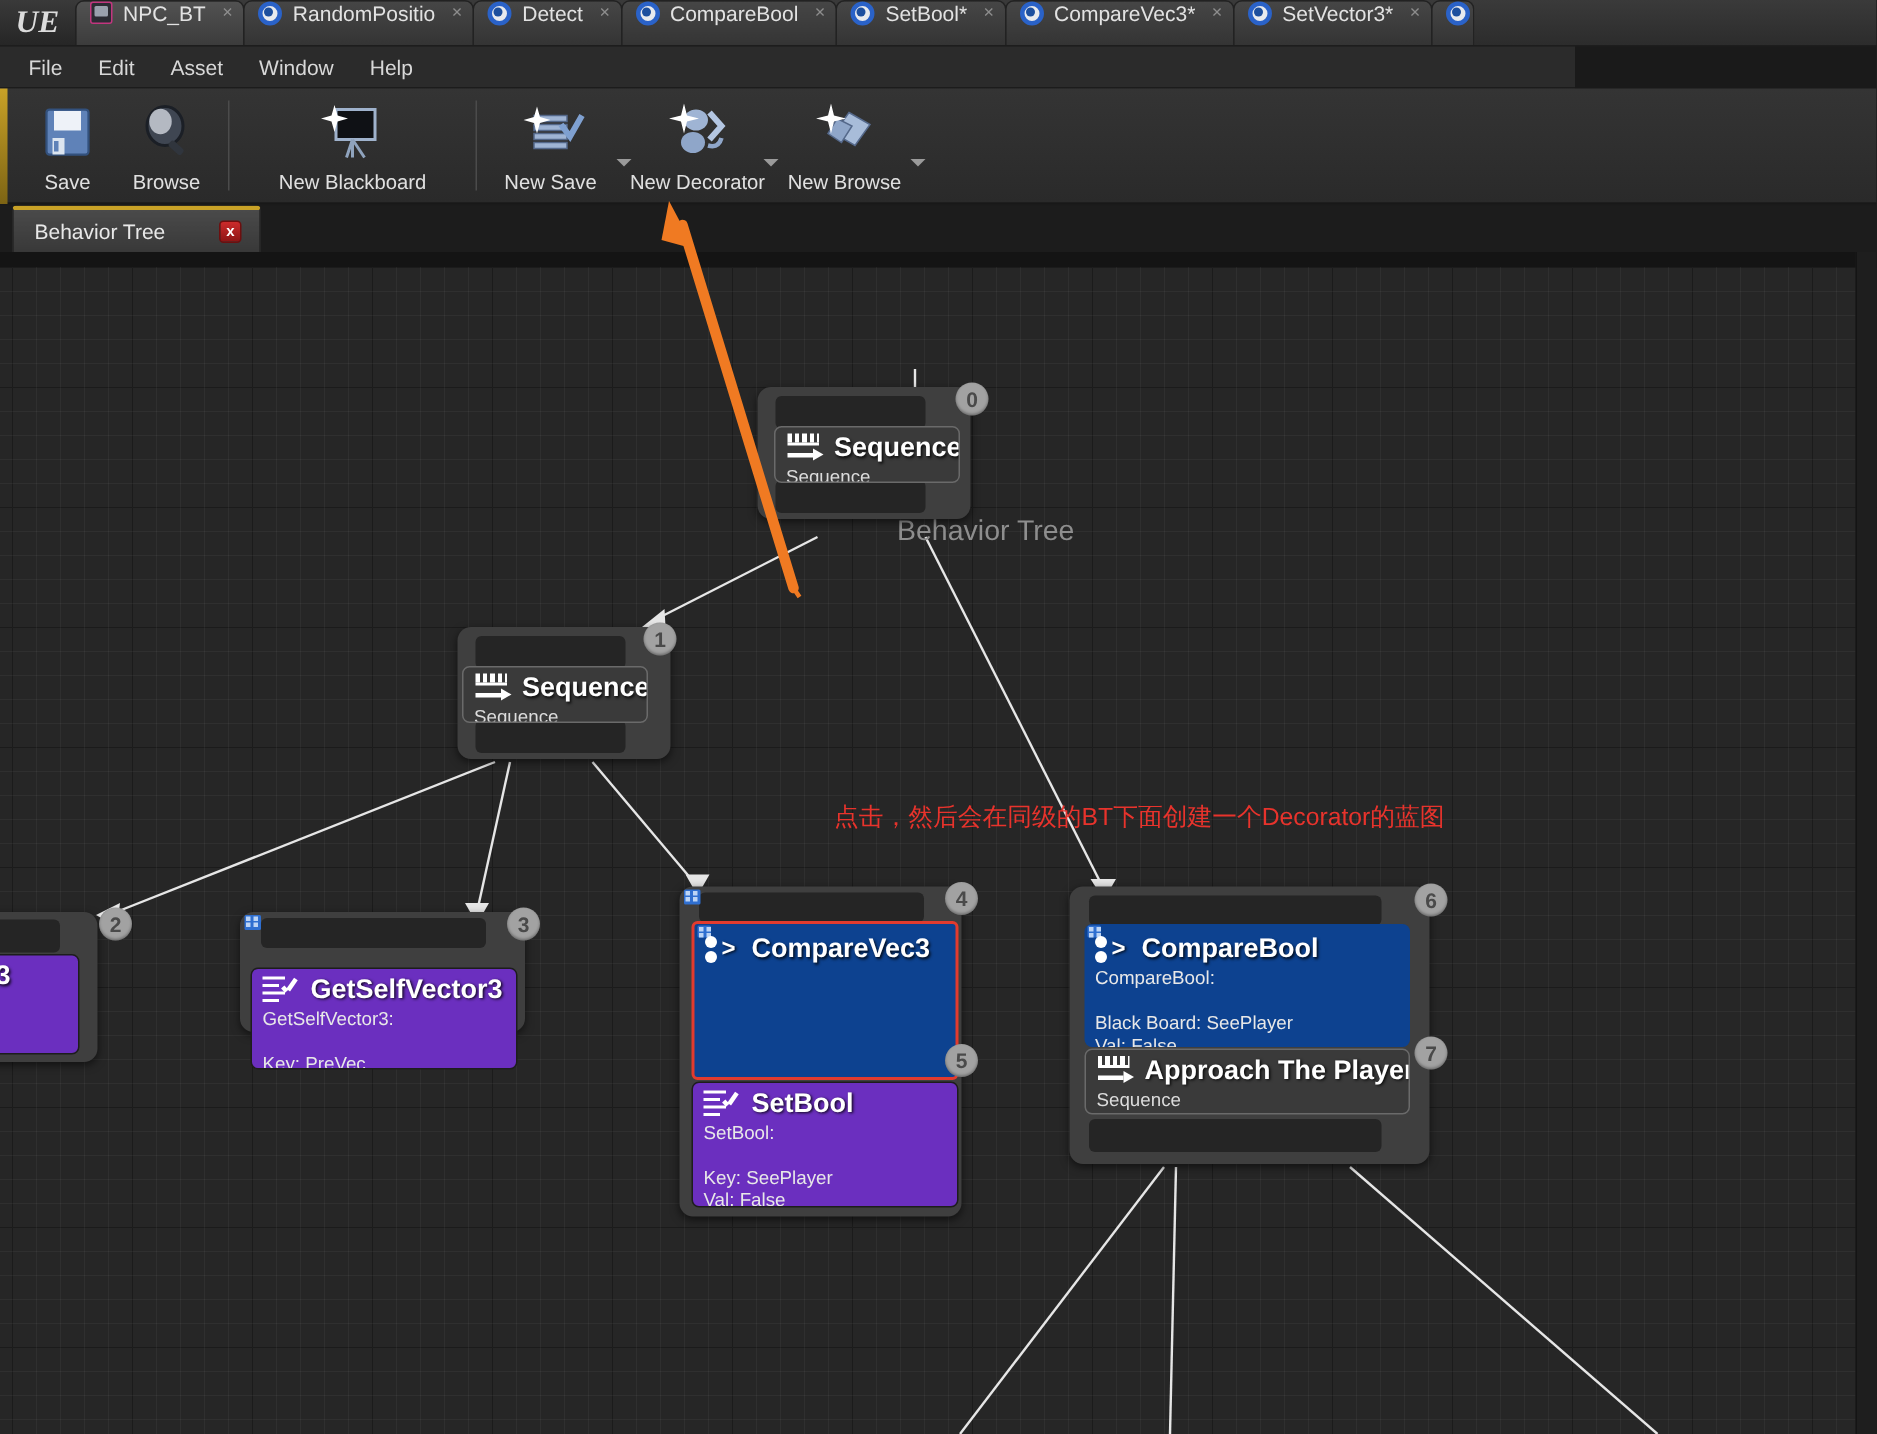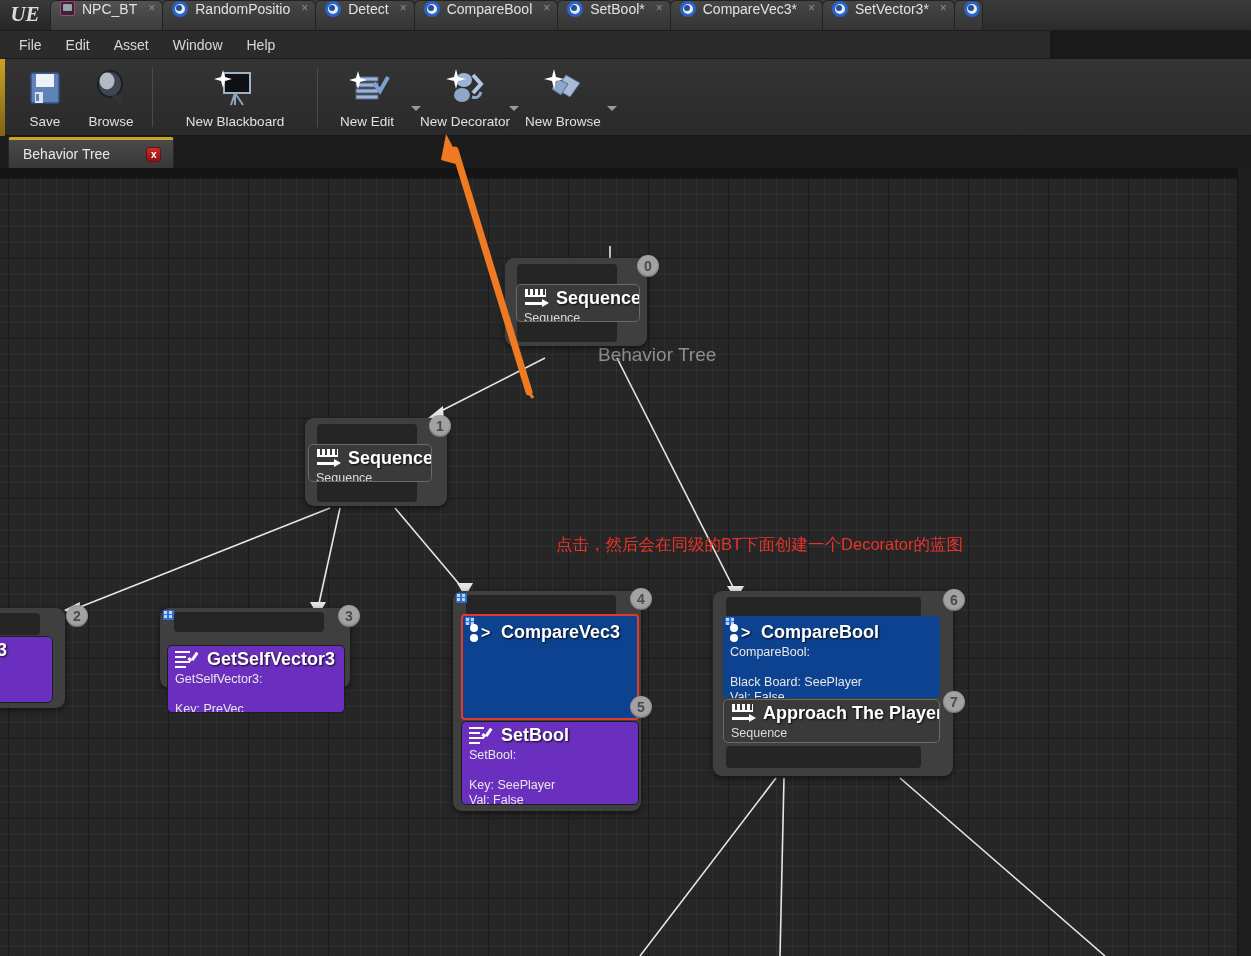--- a/index.html
+++ b/index.html
@@ -369,21 +369,21 @@
             <g fill="#9fb4d4" stroke="#54688a" stroke-width="1">
               <rect x="12" y="10" width="22" height="4"></rect>
               <rect x="12" y="16" width="22" height="4"></rect>
               <rect x="12" y="22" width="22" height="4"></rect>
               <rect x="12" y="28" width="22" height="4"></rect>
             </g>
             <path d="M30 16 L36 24 L44 10" stroke="#7fa0d0" stroke-width="4" fill="none"></path>
             <path d="M14 4 L16 11 L23 13 L16 15 L14 22 L12 15 L5 13 L12 11 Z" fill="#ffffff"></path>
           </svg>
         </div>
-        <div class="tblabel">New Edit</div>
+        <div class="tblabel">New Save</div>
       </div>
       <div class="tbarrow">
           <i></i>
         </div>
 
       <div class="tbbtn med">
         <div class="tbicon">
           <svg width="46" height="42" viewBox="0 0 46 42">
             <ellipse cx="22" cy="13" rx="8" ry="7" fill="#9fb4d4"></ellipse>
             <ellipse cx="20" cy="28" rx="8" ry="7" fill="#8fa6c9"></ellipse>

